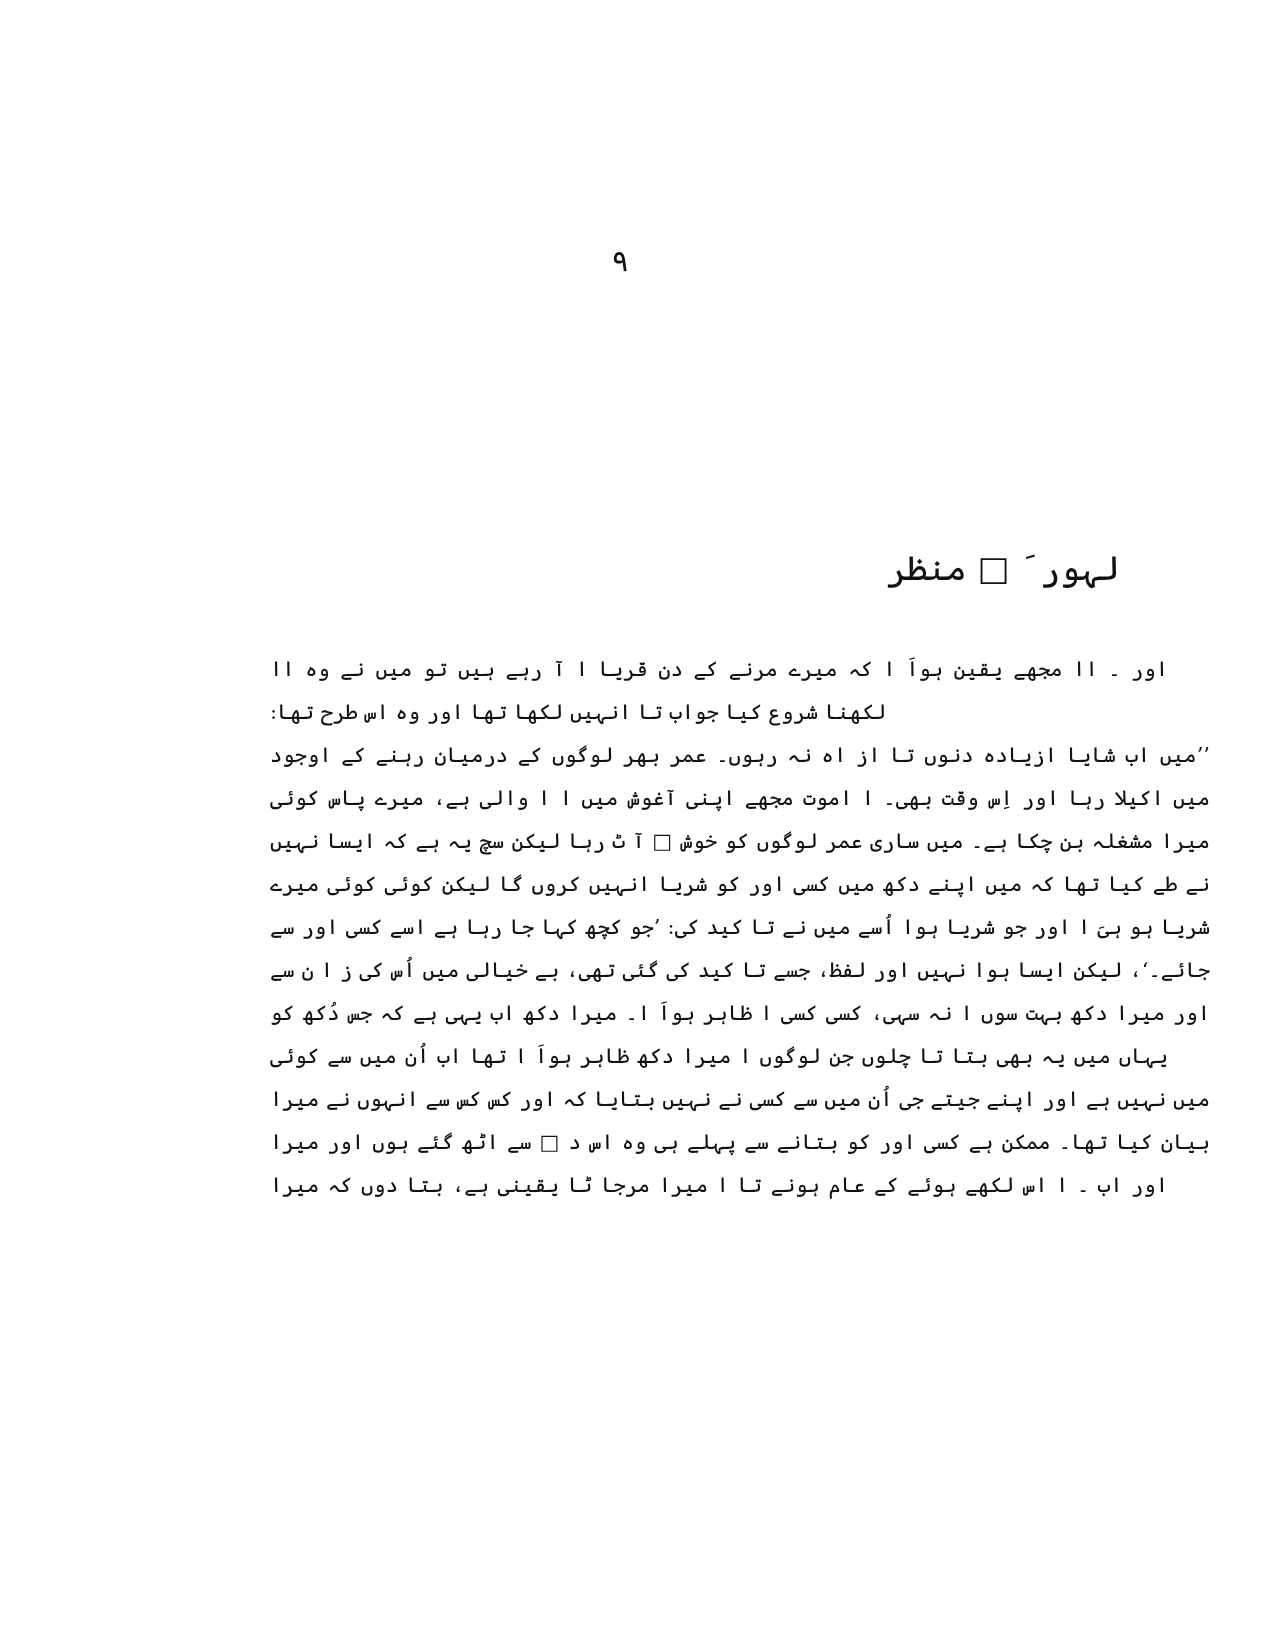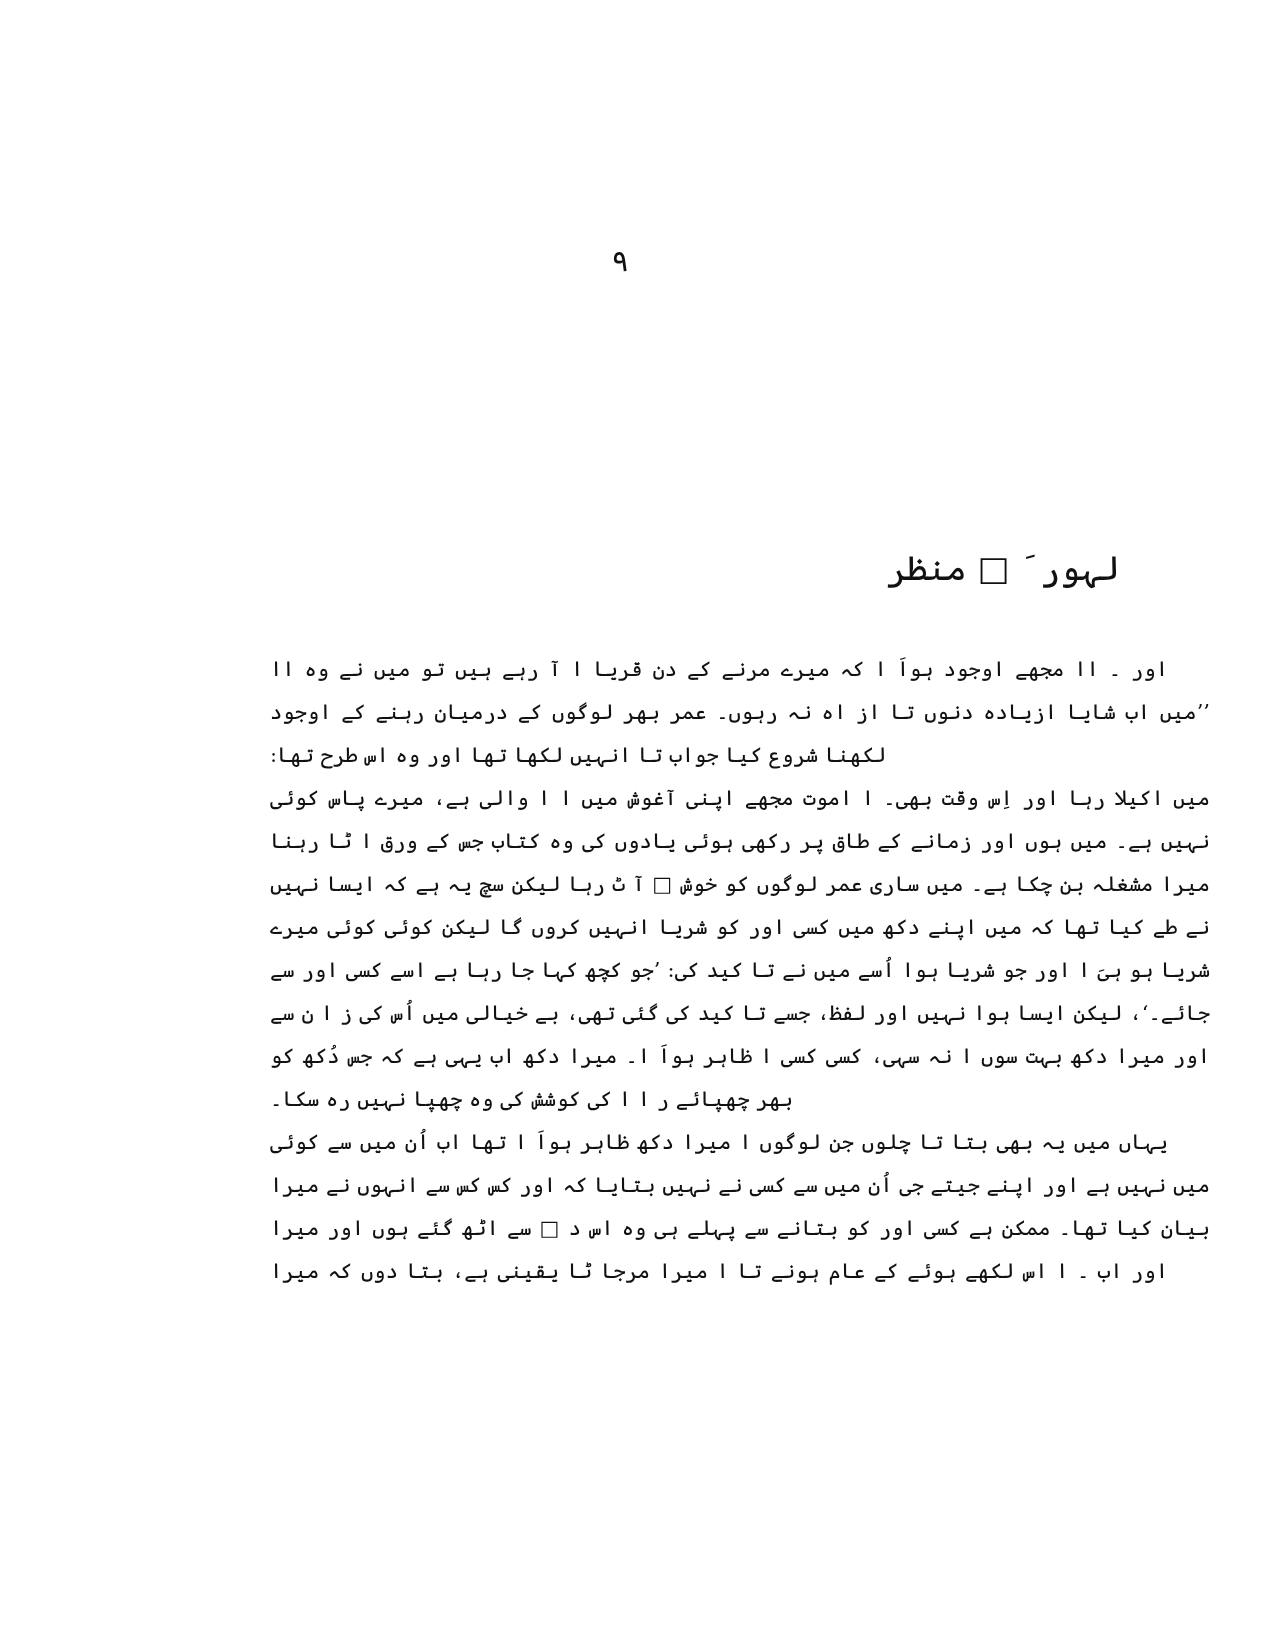--- a/index.html
+++ b/index.html
@@ -64,30 +64,28 @@
 </head>
 <body>
 
 <div class="page">
 
   <div class="page-number">۹</div>
 
   <div class="chapter-heading">لہور َ □ منظر</div>
 
   <div class="body-block">
-    <div class="line l-just l-indent">اور ۔ اا مجھے اوجود ہواَ ا کہ میرے مرنے کے دن قریا ا آ رہے ہیں تو میں نے وہ اا</div>
+    <div class="line l-just l-indent">اور ۔ اا مجھے یقین ہواَ ا کہ میرے مرنے کے دن قریا ا آ رہے ہیں تو میں نے وہ اا</div>
+    <div class="line l-last">لکھنا شروع کیا جواب تا انہیں لکھا تھا اور وہ اس طرح تھا:</div>
     <div class="line l-just">’’میں اب شایا ازیادہ دنوں تا از اہ نہ رہوں۔ عمر بھر لوگوں کے درمیان رہنے کے اوجود</div>
-    <div class="line l-last">لکھنا شروع کیا جواب تا انہیں لکھا تھا اور وہ اس طرح تھا:</div>
     <div class="line l-just">میں اکیلا رہا اور اِس وقت بھی۔ ا اموت مجھے اپنی آغوش میں ا ا والی ہے، میرے پاس کوئی</div>
-    <div class="line l-just">نہیں ہے۔ میں ہوں اور زمانے کے طاق پر رکھی ہوئی یادوں کی وہ کتاب جس کے ورق ا ٹا رہنا</div>
     <div class="line l-just">میرا مشغلہ بن چکا ہے۔ میں ساری عمر لوگوں کو خوش □ آ ٹ رہا لیکن سچ یہ ہے کہ ایسا نہیں ہے۔ میں</div>
     <div class="line l-just">نے طے کیا تھا کہ میں اپنے دکھ میں کسی اور کو شریا انہیں کروں گا لیکن کوئی کوئی میرے دکھ میں</div>
     <div class="line l-just">شریا ہو ہیَ ا اور جو شریا ہوا اُسے میں نے تا کید کی: ’جو کچھ کہا جا رہا ہے اسے کسی اور سے نہ کہا</div>
     <div class="line l-just">جائے۔‘، لیکن ایسا ہوا نہیں اور لفظ، جسے تا کید کی گئی تھی، بے خیالی میں اُس کی ز ا ن سے ا ہر آ گئے</div>
     <div class="line l-just">اور میرا دکھ بہت سوں ا نہ سہی، کسی کسی ا ظاہر ہواَ ا۔ میرا دکھ اب یہی ہے کہ جس دُکھ کو میں نے عمر</div>
-    <div class="line l-last">بھر چھپائے ر ا ا کی کوشش کی وہ چھپا نہیں رہ سکا۔</div>
     <div class="line l-just l-indent">یہاں میں یہ بھی بتا تا چلوں جن لوگوں ا میرا دکھ ظاہر ہواَ ا تھا اب اُن میں سے کوئی اس د □</div>
     <div class="line l-just">میں نہیں ہے اور اپنے جیتے جی اُن میں سے کسی نے نہیں بتایا کہ اور کس کس سے انہوں نے میرا دکھ</div>
     <div class="line l-just">بیان کیا تھا۔ ممکن ہے کسی اور کو بتانے سے پہلے ہی وہ اس د □ سے اٹھ گئے ہوں اور میرا دکھ انہیں</div>
     <div class="line l-just l-indent">اور اب ۔ ا اس لکھے ہوئے کے عام ہونے تا ا میرا مرجا ٹا یقینی ہے، بتا دوں کہ میرا دکھ کیا</div>
   </div>
 
 </div>
 
 </body></html>

